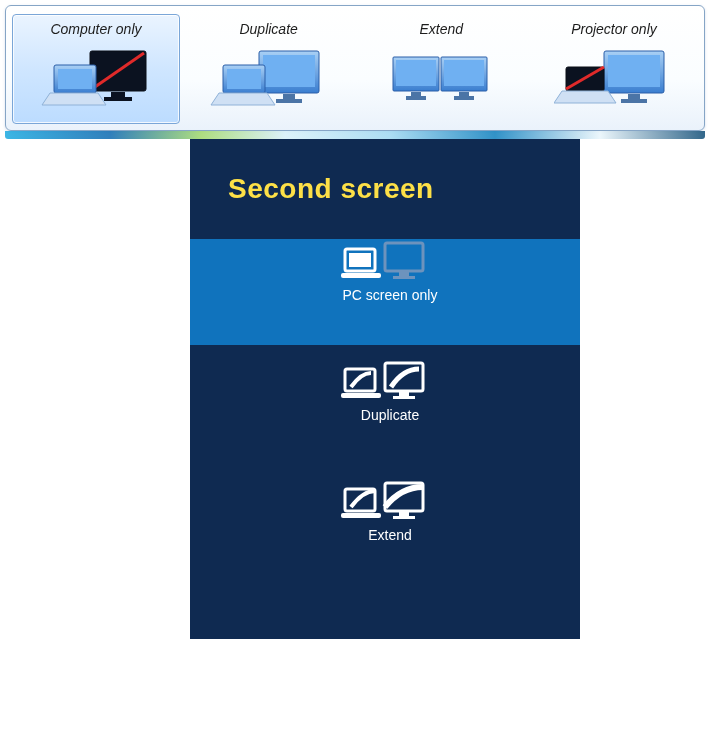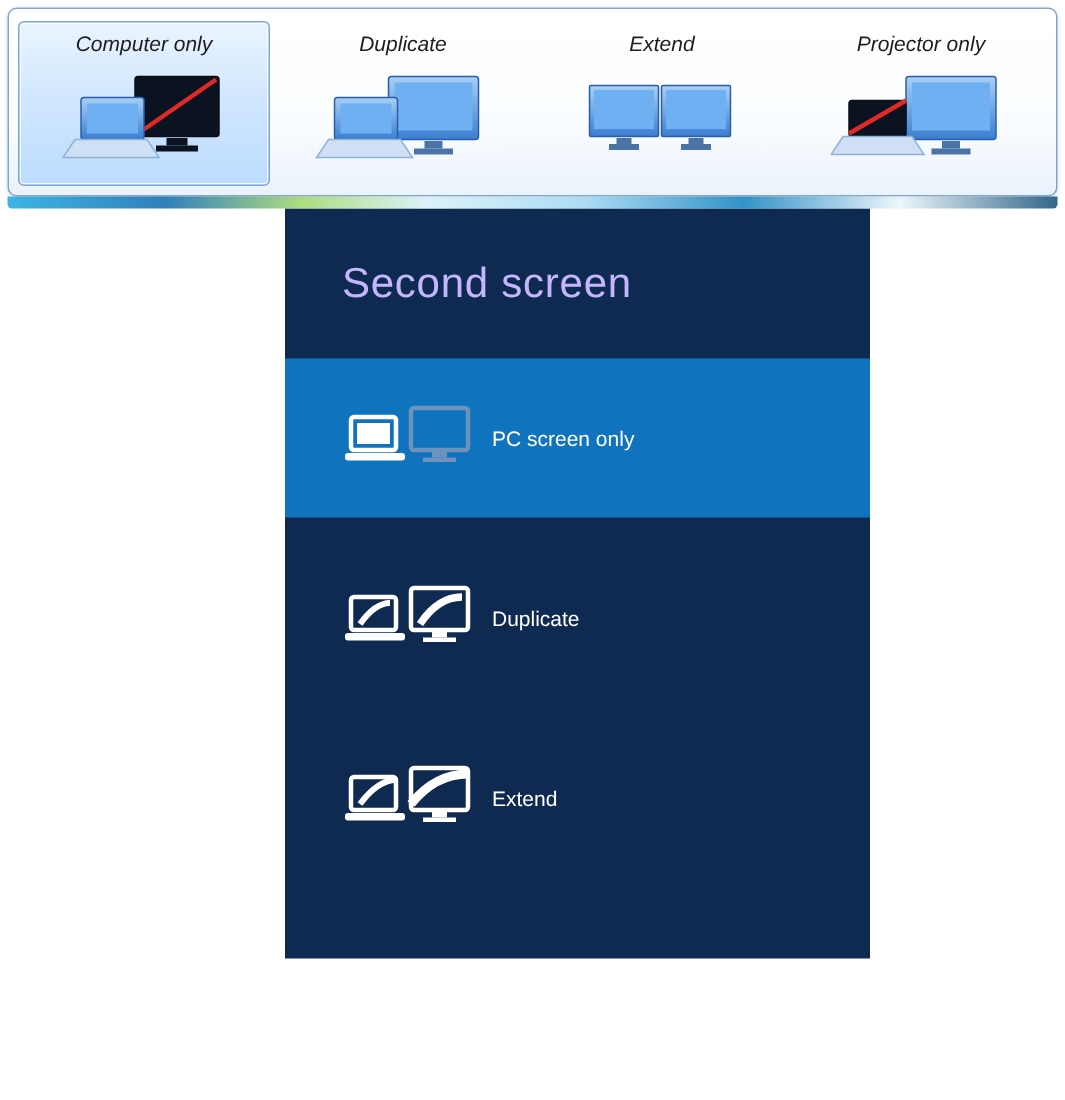--- a/index.html
+++ b/index.html
@@ -59,32 +59,32 @@
     }
 
     
     .win8-panel {
       width: 390px;
       margin: 0 0 0 190px;
       background: #0f2a51;
       padding: 34px 0 40px 0;
     }
     .w8-head {
-      color: #c4b5fd;
-      font-weight: 400;
+      color: #fde047;
+      font-weight: 700;
       font-size: 28px;
       padding: 0 0 34px 38px;
       letter-spacing: .5px;
     }
     .w8-option {
       height: 106px;
       display: flex;
       align-items: center;
-      padding-left: 40px;
       cursor: pointer;
+      flex-direction: column;
     }
     .w8-option.selected {
       background: #1073bd;
     }
     .w8-icon-wrap {
       width: 88px;
       display: flex;
       align-items: center;
     }
     .w8-label {

